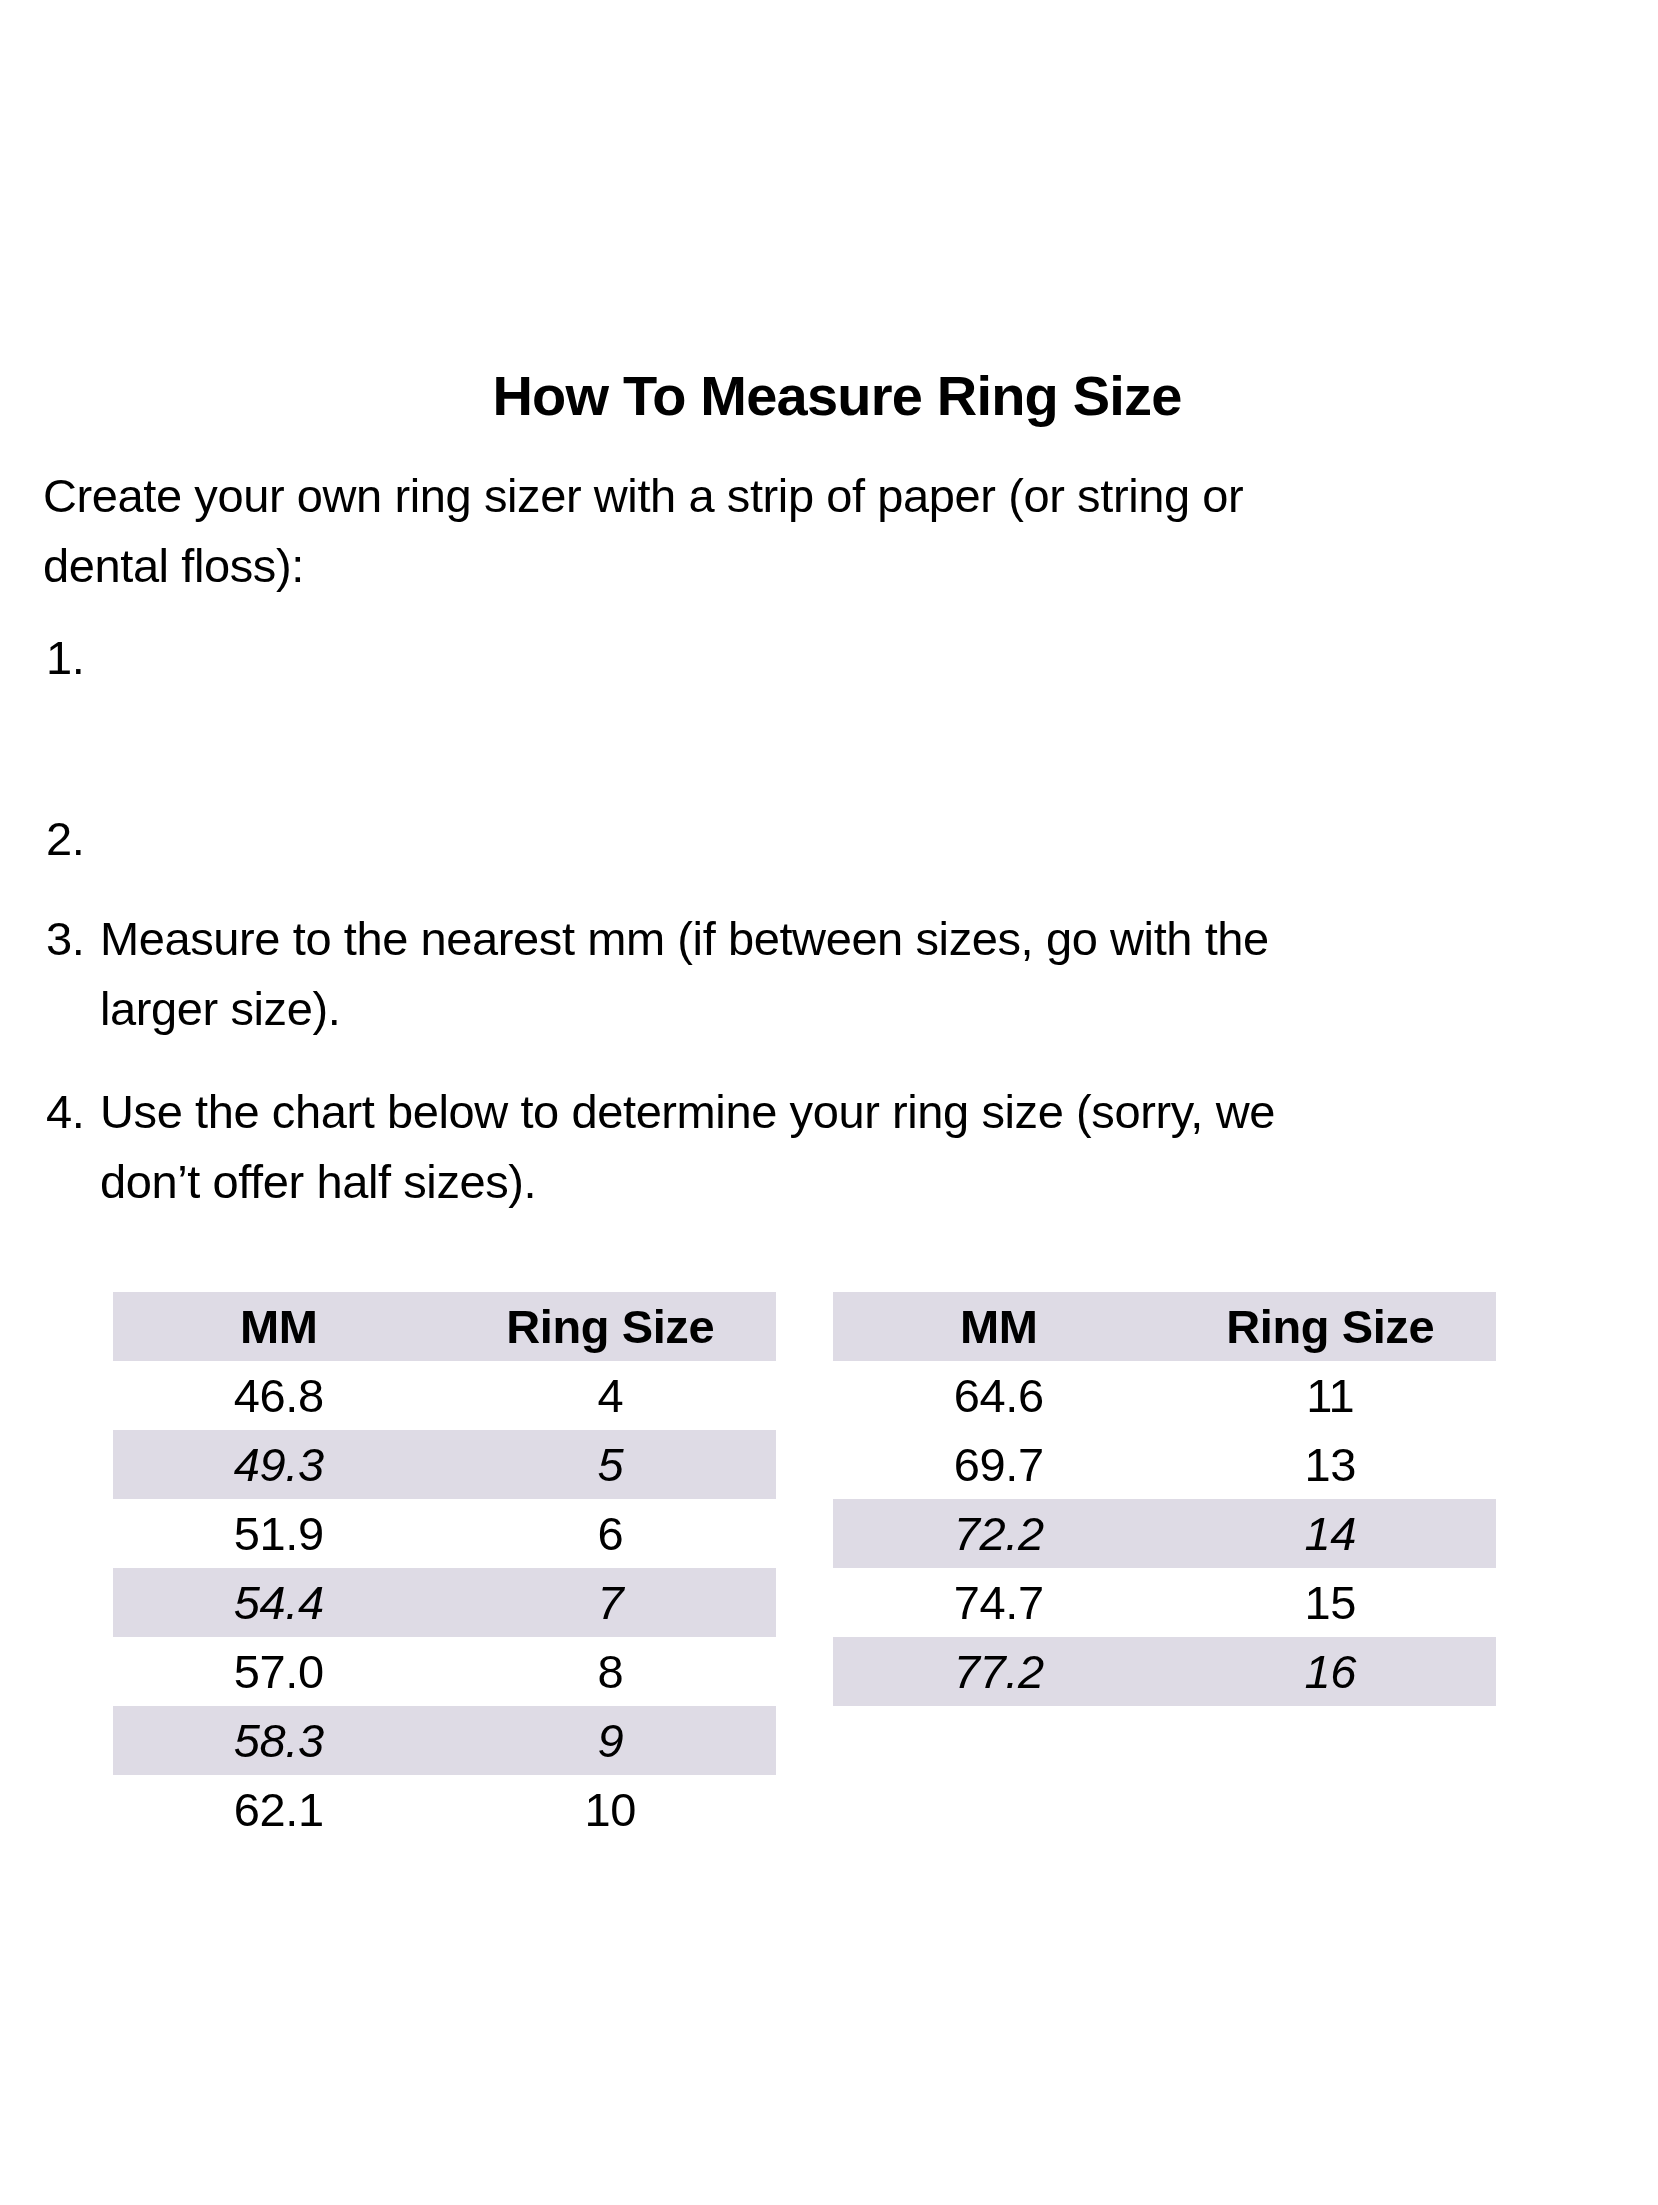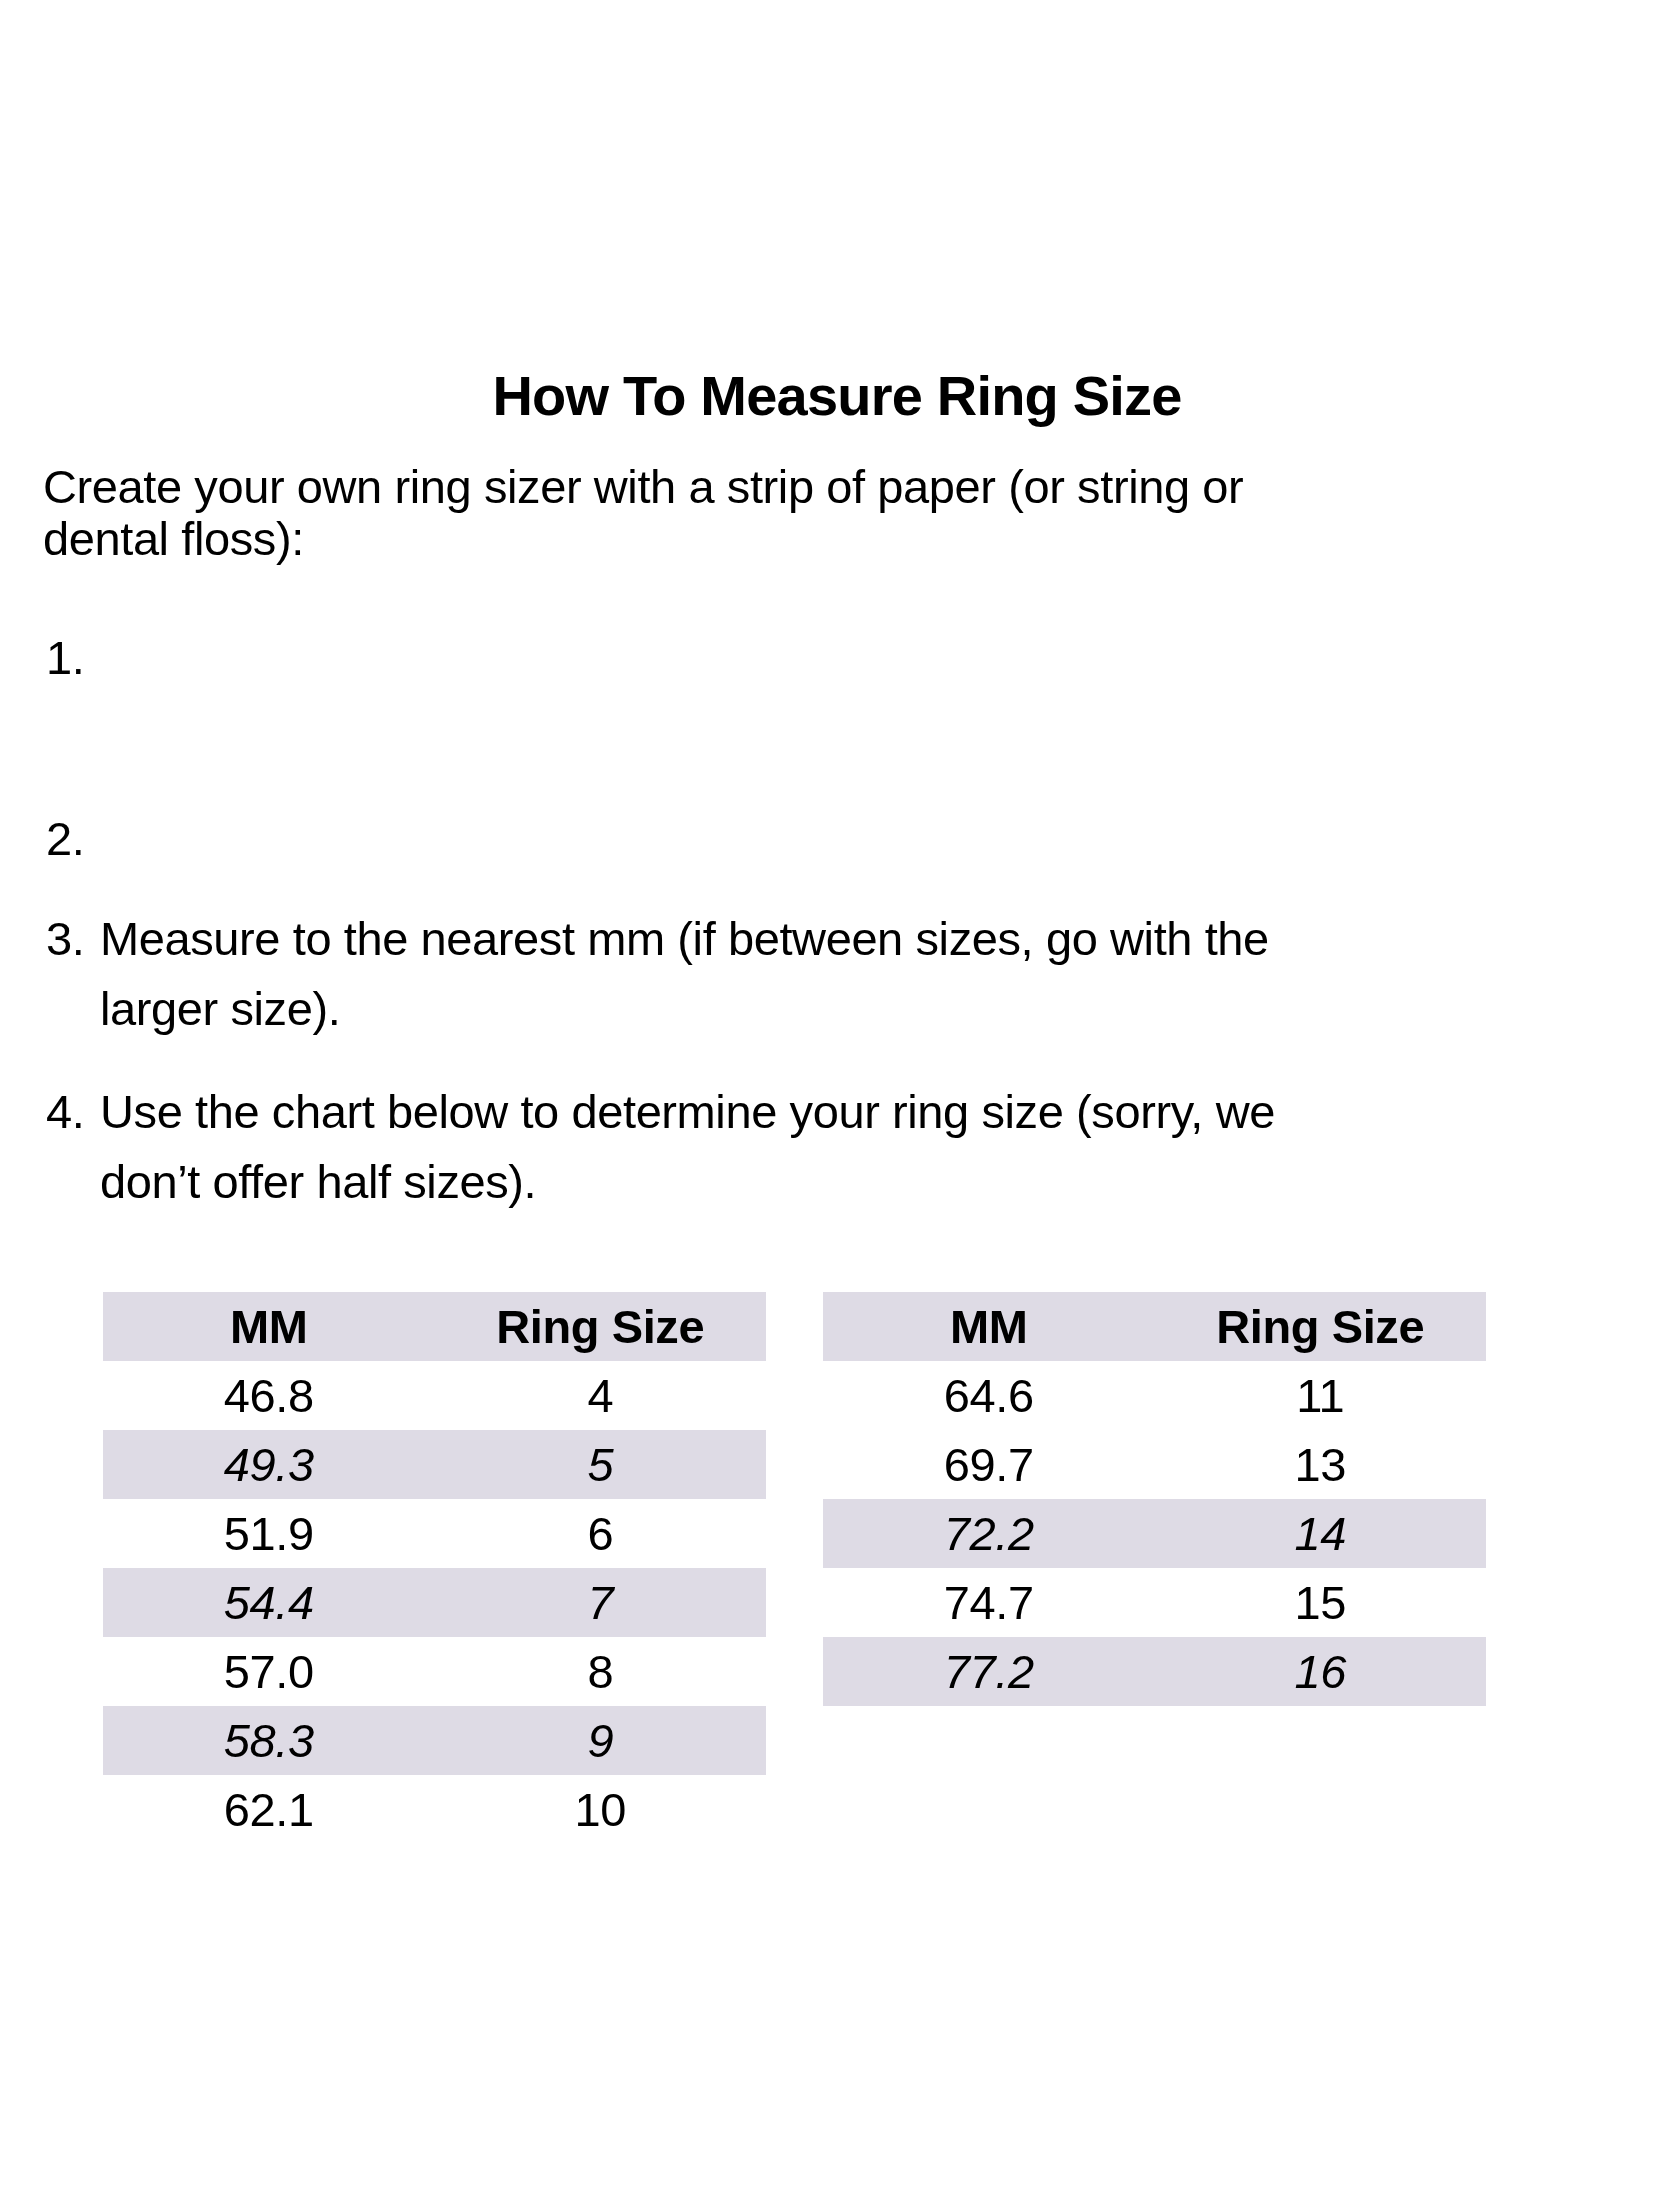--- a/index.html
+++ b/index.html
@@ -30,21 +30,21 @@
     letter-spacing: -0.8px;
     line-height: 1;
   }
   .intro {
     position: absolute;
     left: 43px;
     top: 461px;
     margin: 0;
     width: 1575px;
     font-size: 47px;
-    line-height: 52px;
+    line-height: 70px;
     letter-spacing: -0.4px;
     white-space: pre-line;
   }
   .step {
     position: absolute;
     left: 46px;
     width: 1571px;
     display: flex;
     font-size: 47px;
     line-height: 70px;
@@ -52,21 +52,21 @@
   }
   .step .num { flex: 0 0 54px; width: 54px; }
   .step .txt { white-space: pre-line; }
   .step1 { top: 623px; }
   .step2 { top: 804px; }
   .step3 { top: 904px; }
   .step4 { top: 1077px; }
   .tables {
     position: absolute;
     top: 1292px;
-    left: 4px;
+    left: 14px;
     width: 1484px;
     height: 580px;
   }
   table.size-table {
     position: absolute;
     top: 0;
     width: 663px;
     border-collapse: collapse;
     table-layout: fixed;
     font-size: 47px;

